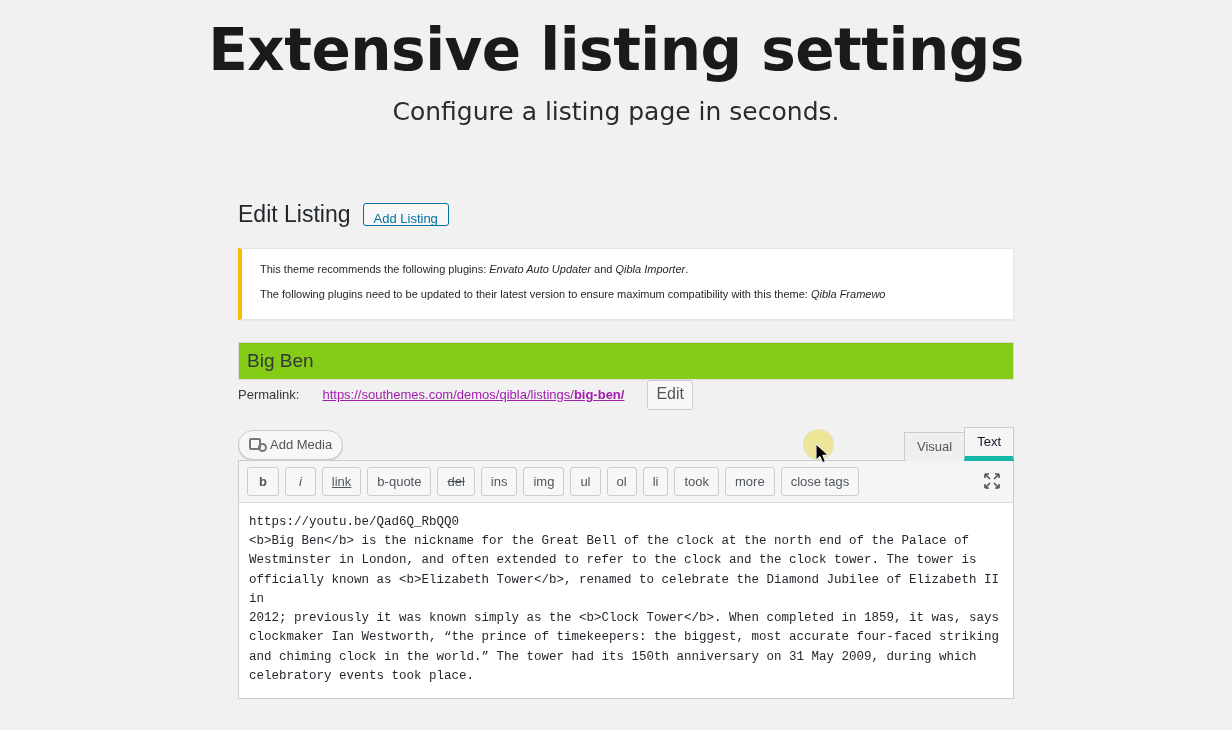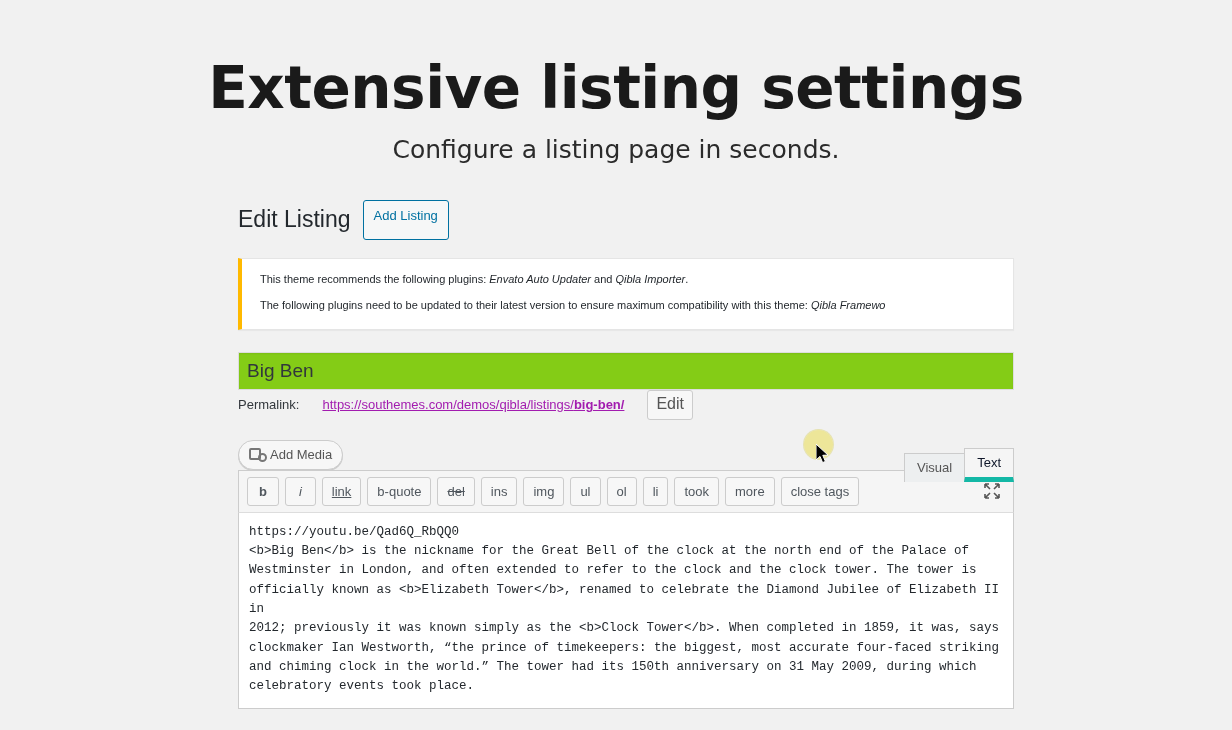--- a/index.html
+++ b/index.html
@@ -11,21 +11,21 @@
     height: 730px;
     background: #f1f1f1;
     font-family: "Liberation Sans", sans-serif;
     overflow: hidden;
     position: relative;
   }
 
   
   .hero {
     text-align: center;
-    padding-top: 58px;
+    padding-top: 20px;
   }
   .hero-title {
     font-family: "DejaVu Sans", sans-serif;
     font-size: 58px;
     font-weight: 700;
     color: #1a1a1a;
     letter-spacing: -0.5px;
     line-height: 1.05;
     margin: 0;
   }
@@ -58,21 +58,21 @@
     line-height: 1.3;
   }
   .add-listing-btn {
     display: inline-block;
     border: 1px solid #0071a1;
     color: #0071a1;
     background: #f6f7f7;
     border-radius: 3px;
     font-size: 13px;
     line-height: 1;
-    padding: 8px 10px 17px;
+    padding: 8px 10px 0;
     cursor: pointer;
     white-space: nowrap;
   }
 
   
   .notice {
     background: #fff;
     border: 1px solid #e5e5e5;
     border-left: 4px solid #ffb900;
     box-shadow: 0 1px 1px rgba(0,0,0,.04);
@@ -188,21 +188,21 @@
   .ed-tab {
     border: 1px solid #ccc;
     border-bottom: none;
     background: #edeff0;
     color: #555;
     font-size: 13px;
     padding: 6px 12px 7px;
     cursor: pointer;
     margin-left: -1px;
     position: relative;
-    top: 12px;
+    top: 1px;
   }
   .ed-tab.active {
     background: #f5f5f5;
     border-bottom: 5px solid #14b8a6;
     color: #0f172a;
   }
 
   .toolbar {
     background: #f5f5f5;
     border: 1px solid #ccc;

